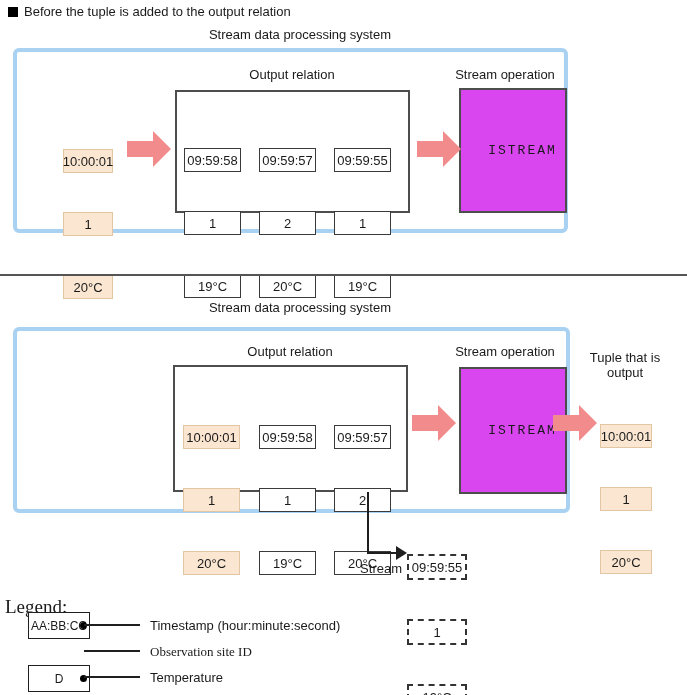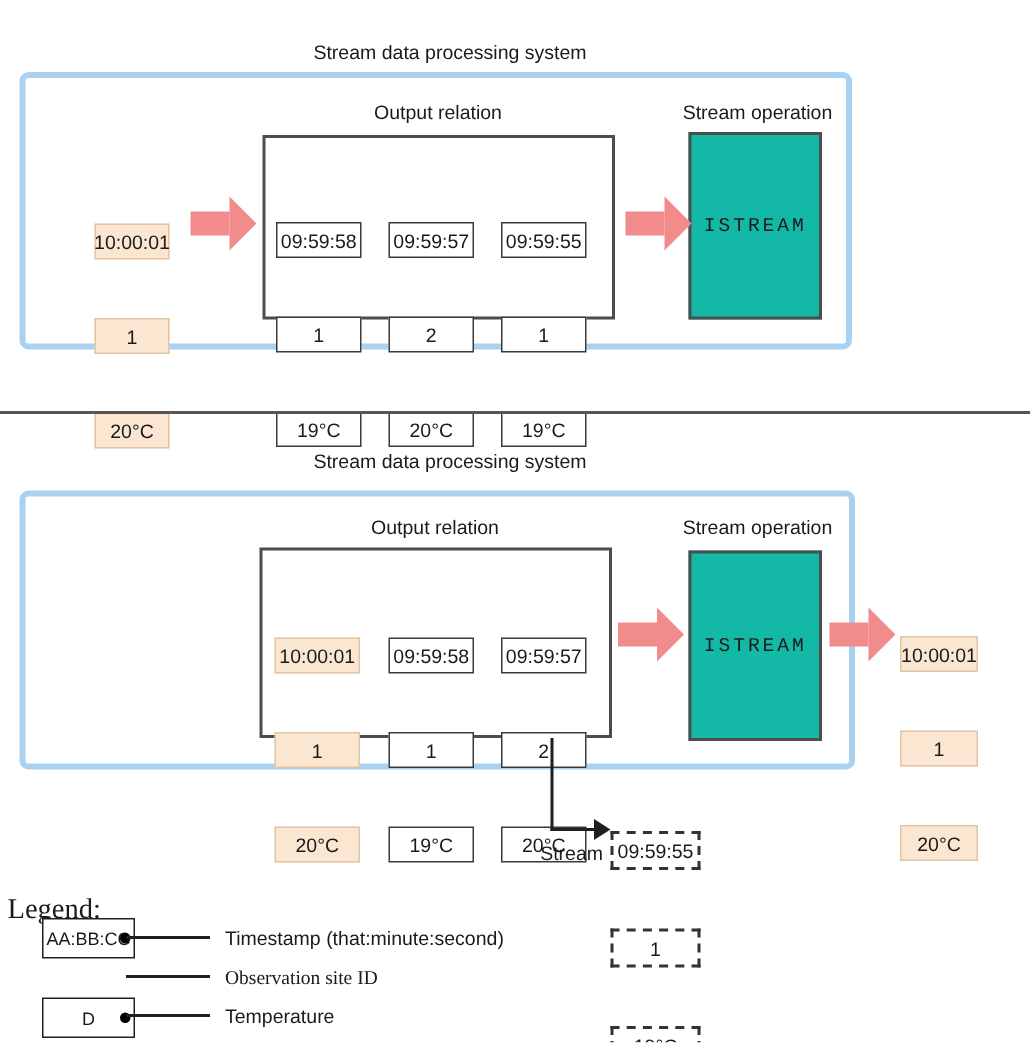--- a/index.html
+++ b/index.html
@@ -5,21 +5,21 @@
   html,body{margin:0;padding:0;background:#fff;}
   .canvas{position:relative;width:687px;height:695px;background:#fff;
     font-family:"Liberation Sans",sans-serif;color:#1a1a1a;overflow:hidden;}
   .abs{position:absolute;}
   .hdr{font-size:13px;display:flex;align-items:center;gap:6px;white-space:nowrap;}
   .bullet{width:10px;height:10px;background:#000;display:inline-block;flex:0 0 auto;}
   .title{font-size:13px;text-align:center;white-space:nowrap;}
   .blue-frame{border:4px solid #a9d2f2;border-radius:6px;background:transparent;}
   .label{font-size:13px;line-height:15px;text-align:center;white-space:pre-line;}
   .relation-box{border:2px solid #4d4d4d;background:#fff;}
-  .op-box{border:2px solid #4d4d4d;background:#14b8a6;display:flex;align-items:center;justify-content:center;}
+  .op-box{border:2px solid #4d4d4d;background:#d946ef;display:flex;align-items:center;justify-content:center;padding-left:19px;}
   .op-text{font-family:"Liberation Mono",monospace;font-size:13px;letter-spacing:2px;}
   .tuple{display:flex;flex-direction:column;gap:2px;}
   .tuple .cell{height:22px;border:1px solid #3a3a3a;background:#fff;display:flex;
     align-items:center;justify-content:center;font-size:13px;margin-top:37px;}
   .tuple.tan .cell{background:#fae6d1;border:1px solid #e2c6a4;}
   .tuple.dashed .cell{border:2px dashed #333;background:#fff;}
   .block-arrow{width:44px;height:36px;z-index:3;}
   .block-arrow .shaft{position:absolute;left:0;top:10px;width:26px;height:16px;background:#f28b8b;}
   .block-arrow .head{position:absolute;left:26px;top:0;width:0;height:0;
     border-top:18px solid transparent;border-bottom:18px solid transparent;border-left:18px solid #f28b8b;}
@@ -31,20 +31,24 @@
     align-items:center;justify-content:center;font-size:12px;position:relative;}
   .legend-dot{position:absolute;width:7px;height:7px;border-radius:50%;background:#000;right:2px;top:9px;}
   .legend-line{height:2px;background:#1f1f1f;}
   .legend-label{font-size:13px;white-space:nowrap;}
 </style>
 </head>
 <body>
 
 <div class="canvas">
 
+  <div class="abs hdr" style="left:8px;top:4px;">
+    <span class="bullet"></span>
+    <span>Before the tuple is added to the output relation</span>
+  </div>
 
   <div class="abs title" style="left:150px;top:27px;width:300px;">Stream data processing system</div>
 
   <div class="abs blue-frame" style="left:13px;top:48px;width:547px;height:177px;"></div>
 
 
   <div class="abs tuple tan" style="left:63px;top:112px;width:50px;">
     <div class="cell">10:00:01</div>
     <div class="cell">1</div>
     <div class="cell">20°C</div>
@@ -122,20 +126,22 @@
 
   <div class="abs op-box" style="left:459px;top:367px;width:85px;height:123px;">
     <span class="op-text">ISTREAM</span>
   </div>
 
   <div class="abs block-arrow" style="left:553px;top:405px;">
     <div class="shaft"></div>
     <div class="head"></div>
   </div>
 
+  <div class="abs label" style="left:570px;top:350px;width:110px;">Tuple that is
+output</div>
 
   <div class="abs tuple tan" style="left:600px;top:387px;width:52px;">
     <div class="cell">10:00:01</div>
     <div class="cell">1</div>
     <div class="cell">20°C</div>
   </div>
 
   <div class="abs thinline" style="left:367px;top:492px;width:2px;height:62px;"></div>
   <div class="abs thinline" style="left:367px;top:552px;width:30px;height:2px;"></div>
   <div class="abs arrowhead-right" style="left:396px;top:546px;"></div>
@@ -148,21 +154,21 @@
     <div class="cell">19°C</div>
   </div>
 
   <div class="abs" style="left:5px;top:596px;font-size:19px;font-family:Liberation Serif, serif;">Legend:</div>
 
   <div class="abs legend-cell" style="left:28px;top:612px;">
     <span>AA:BB:CC</span>
     <span class="legend-dot"></span>
   </div>
   <div class="abs legend-line" style="left:84px;top:624px;width:56px;"></div>
-  <div class="abs legend-label" style="left:150px;top:618px;">Timestamp (that:minute:second)</div>
+  <div class="abs legend-label" style="left:150px;top:618px;">Timestamp (hour:minute:second)</div>
 
   <div class="abs legend-cell" style="left:28px;top:638px;">
     <span>D</span>
     <span class="legend-dot"></span>
   </div>
   <div class="abs legend-line" style="left:84px;top:650px;width:56px;"></div>
   <div class="abs legend-label" style="left:150px;top:644px;font-family:Liberation Serif, serif;">Observation site ID</div>
 
   <div class="abs legend-line" style="left:84px;top:676px;width:56px;"></div>
   <div class="abs legend-label" style="left:150px;top:670px;">Temperature</div>

